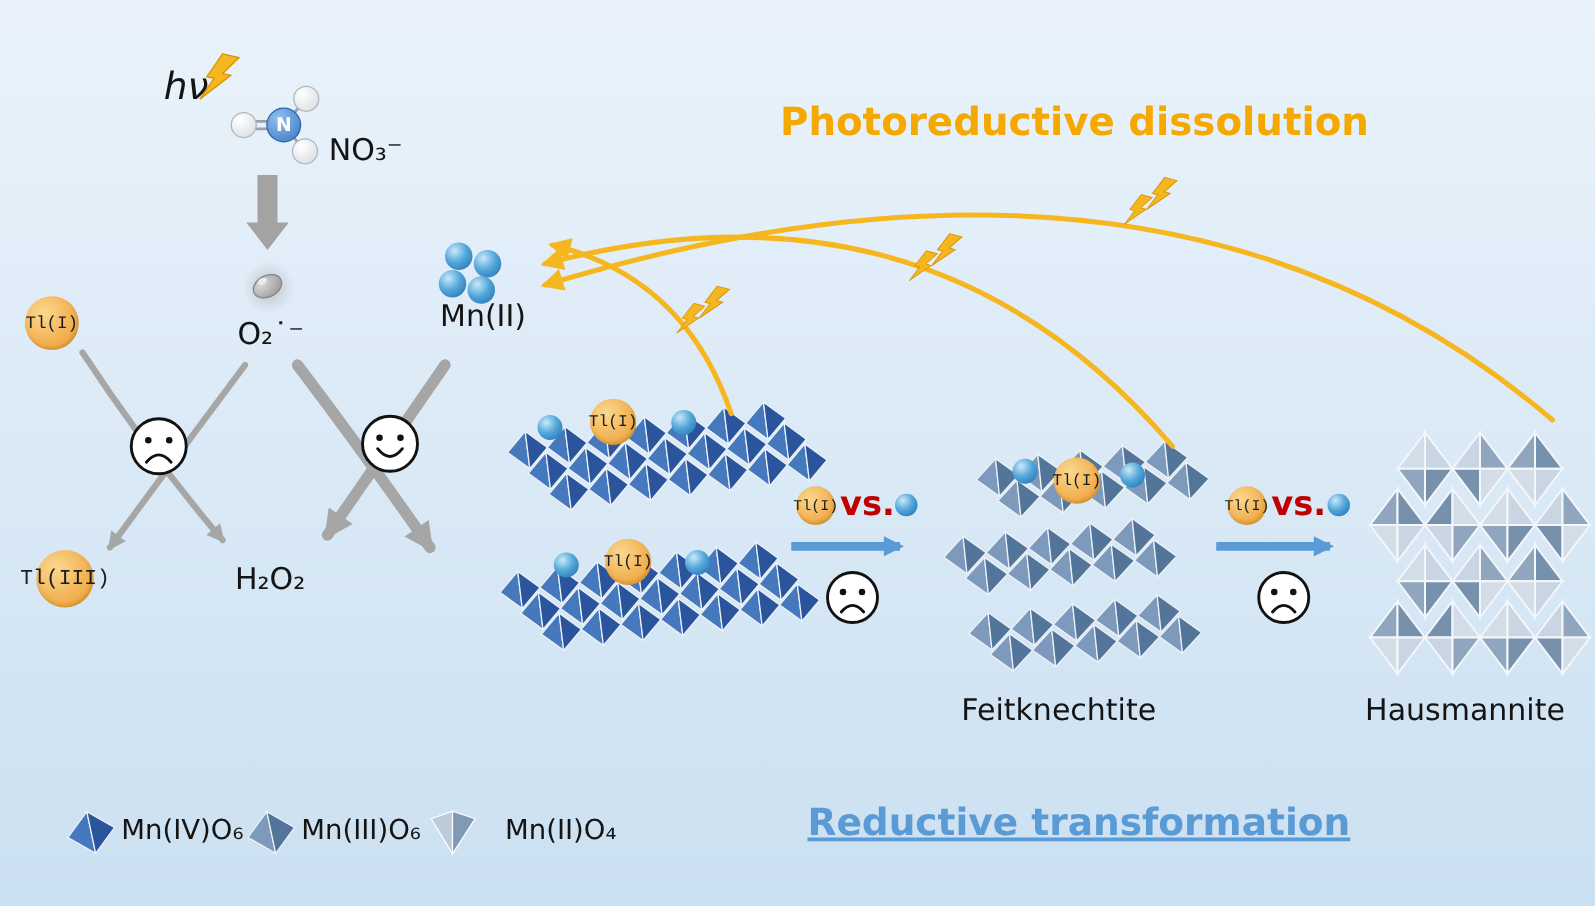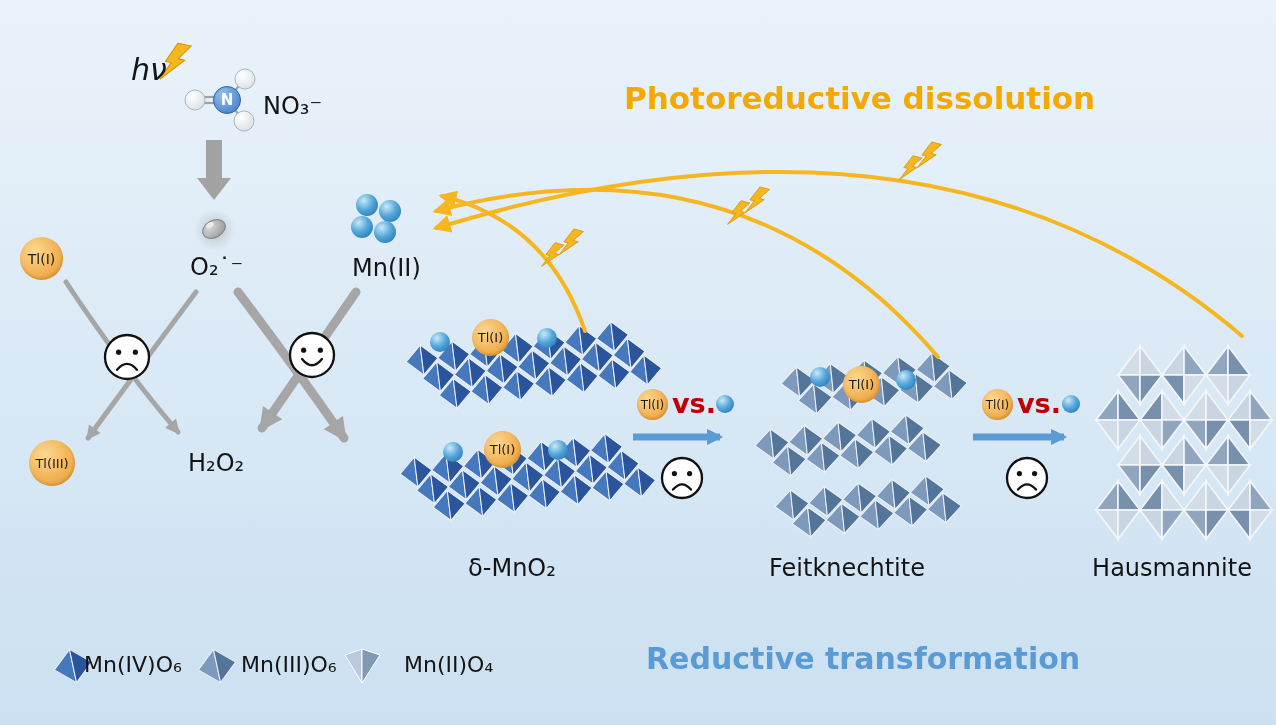--- a/index.html
+++ b/index.html
@@ -9,21 +9,21 @@
   #scene { position:absolute; left:0; top:0; }
   .lbl { position:absolute; color:#141414; font-size:24px; white-space:nowrap; }
   .ctr { text-align:center; }
   .hv  { font-style:italic; font-size:30px; }
   .vs  { font-weight:bold; font-size:27px;text-align:right; }
   .nlab{ font-size:15px; font-weight:bold; color:#fff; }
   .leg { font-size:22px; }
   .title { position:absolute; font-weight:bold; text-align:center; white-space:nowrap; font-size:31px; }
   .tl { position:absolute; border-radius:50%; display:flex; align-items:center; justify-content:center;
         color:#1c1c1c; background: radial-gradient(circle at 35% 32%, #FBD88F 0%, #F3B356 55%, #E89E35 100%);
-        box-shadow: inset -1px -2px 3px rgba(150,95,0,.30); }
+        box-shadow: inset -1px -2px 3px rgba(150,95,0,.30); font-family: Liberation Mono, monospace; }
 </style>
 </head>
 <body>
 
 <div id="stage" style="background: linear-gradient(rgb(234, 243, 251) 0%, rgb(203, 224, 241) 100%);">
   <svg id="scene" width="1276" height="725">
       <defs>
         <radialGradient id="sphereG" cx="0.35" cy="0.3" r="0.95">
           <stop offset="0" stop-color="#C9E9F8" stop-opacity="1"></stop>
           <stop offset="0.45" stop-color="#54A7DA" stop-opacity="1"></stop>
@@ -347,40 +347,39 @@
       <path d="M9 0 L17 0 L11 9 L15 9 L3 23 L7.5 12 L4 12 Z" transform="translate(563,226) rotate(15) scale(1.25)" fill="#F6B61F" stroke="#D89400" stroke-width="0.6"></path>
       <path d="M9 0 L17 0 L11 9 L15 9 L3 23 L7.5 12 L4 12 Z" transform="translate(731,198) rotate(15) scale(1.15)" fill="#F6B61F" stroke="#D89400" stroke-width="0.6"></path>
       <path d="M9 0 L17 0 L11 9 L15 9 L3 23 L7.5 12 L4 12 Z" transform="translate(749,184) rotate(15) scale(1.25)" fill="#F6B61F" stroke="#D89400" stroke-width="0.6"></path>
       <path d="M9 0 L17 0 L11 9 L15 9 L3 23 L7.5 12 L4 12 Z" transform="translate(903,153) rotate(15) scale(1.15)" fill="#F6B61F" stroke="#D89400" stroke-width="0.6"></path>
       <path d="M9 0 L17 0 L11 9 L15 9 L3 23 L7.5 12 L4 12 Z" transform="translate(921,139) rotate(15) scale(1.25)" fill="#F6B61F" stroke="#D89400" stroke-width="0.6"></path>
       <path d="M 633 437 L 720 437" stroke="#5B9BD5" stroke-width="7" fill="none" marker-end="url(#mblue)"></path>
       <path d="M 973 437 L 1064 437" stroke="#5B9BD5" stroke-width="7" fill="none" marker-end="url(#mblue)"></path>
     </svg>
 
   <div class="lbl hv" style="left:131px;top:52px">hν</div>
-  <div class="lbl" style="left:263px;top:92px">NO₃⁻</div>
+  <div class="lbl" style="left:263px;top:106px">NO₃⁻</div>
   <div class="lbl nlab ctr" style="left:216px;top:91px;width:22px">N</div>
   <div class="lbl" style="left:190px;top:253px">O₂˙⁻</div>
   <div class="lbl" style="left:188px;top:449px">H₂O₂</div>
-  <div class="lbl" style="left:352px;top:254px">Mn(II)</div>
+  <div class="lbl" style="left:352px;top:239px">Mn(II)</div>
 
   <div class="tl" style="left:20px;top:237px;width:43px;height:43px;font-size:14px">Tl(I)</div>
-  <div class="tl" style="left:29px;top:440px;width:46px;height:46px;font-size:13px">Tl(III)</div>
+  <div class="tl" style="left:29px;top:440px;width:46px;height:46px;font-size:17px">Tl(III)</div>
   <div class="tl" style="left:472px;top:319px;width:37px;height:37px;font-size:13px">Tl(I)</div>
   <div class="tl" style="left:484px;top:431px;width:37px;height:37px;font-size:13px">Tl(I)</div>
   <div class="tl" style="left:843px;top:366px;width:37px;height:37px;font-size:13px">Tl(I)</div>
   <div class="tl" style="left:637px;top:389px;width:31px;height:31px;font-size:12px">Tl(I)</div>
   <div class="tl" style="left:982px;top:389px;width:31px;height:31px;font-size:12px">Tl(I)</div>
 
   <div class="lbl vs" style="left: 672px; top: 388px; color: rgb(192, 0, 0);">vs.</div>
   <div class="lbl vs" style="left: 1017px; top: 388px; color: rgb(192, 0, 0);">vs.</div>
 
-  <div class="lbl ctr" style="left:437px;top:554px;width:150px">δ-MnO₂</div>
   <div class="lbl ctr" style="left:1083px;top:554px;width:178px">Hausmannite</div>
   <div class="lbl ctr" style="left:758px;top:554px;width:178px">Feitknechtite</div>
 
   <div class="title" style="left: 624px; top: 80px; width: 460px; color: rgb(245, 168, 0);">Photoreductive dissolution</div>
-  <div class="title" style="left: 646px; top: 641px; width: 330px; font-size: 30px; color: rgb(91, 155, 213);">Reductive transformation</div>
-
-  <div class="lbl leg" style="left:84px;top:652px">Mn(IV)O₆</div>
+  <div class="title" style="left: 646px; top: 641px; width: 330px; font-size: 30px; color: rgb(91, 155, 213); text-decoration: underline;">Reductive transformation</div>
+
+  <div class="lbl leg" style="left:97px;top:652px">Mn(IV)O₆</div>
   <div class="lbl leg" style="left:241px;top:652px">Mn(III)O₆</div>
   <div class="lbl leg" style="left:404px;top:652px">Mn(II)O₄</div>
 </div>
 
 </body></html>

